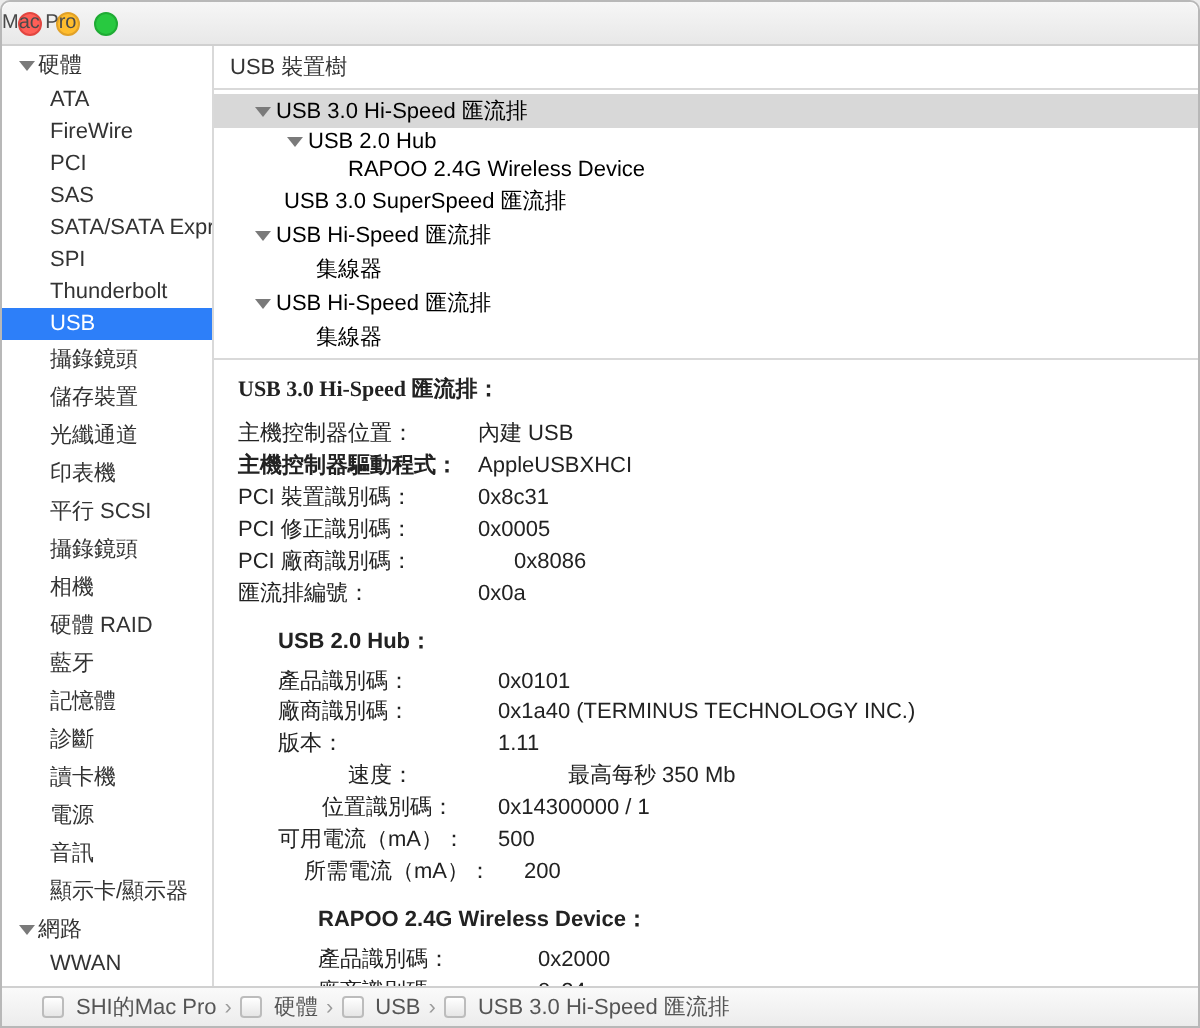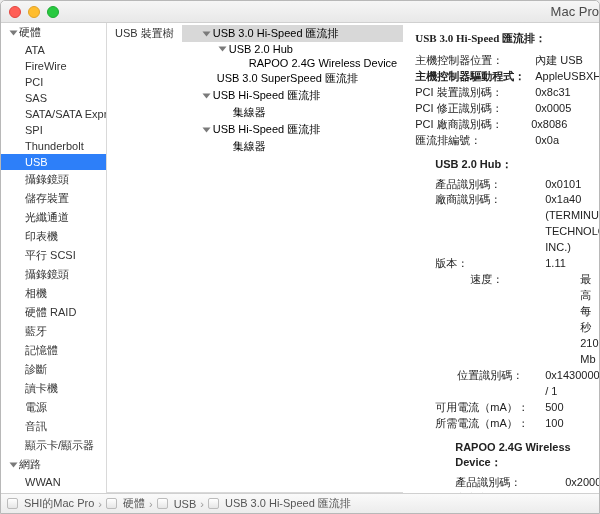--- a/index.html
+++ b/index.html
@@ -4,43 +4,43 @@
 <style>
 * { box-sizing: border-box; margin: 0; padding: 0; }
 body { font-family: -apple-system, "Helvetica Neue", Arial, sans-serif; font-size: 11px; background: #ebebeb; width: 600px; height: 514px; overflow: hidden; }
 .window { width: 600px; height: 514px; background: #fff; border: 1px solid #b8b8b8; border-radius: 5px 5px 0 0; display: flex; flex-direction: column; }
 .titlebar { height: 22px; background: linear-gradient(#f6f6f6,#e8e8e8); border-bottom: 1px solid #d0d0d0; display: flex; align-items: center; position: relative; border-radius: 5px 5px 0 0; }
 .traffic { display: flex; gap: 7px; margin-left: 8px; }
 .dot { width: 12px; height: 12px; border-radius: 50%; }
 .dot.red { background: #ff5f57; border: 0.5px solid #e24640; }
 .dot.yel { background: #ffbd2e; border: 0.5px solid #e1a128; }
 .dot.grn { background: #28c940; border: 0.5px solid #1fab34; }
-.title { position: absolute; left: 0; right: 0; text-align: right; font-size: 13px; color: #4a4a4a; pointer-events: none; }
+.title { position: absolute; left: 0; right: 0; text-align: left; font-size: 10px; color: #4a4a4a; pointer-events: none; }
 .body { flex: 1; display: flex; overflow: hidden; }
 .sidebar { width: 106px; border-right: 1px solid #d9d9d9; overflow-y: auto; background: #fff; }
 .sidebar ul { list-style: none; }
 .side-cat { padding: 2px 6px 2px 10px; font-size: 11px; color: #333; display: flex; align-items: center; gap: 3px; cursor: default; }
 .side-item { padding: 2px 6px 2px 24px; font-size: 11px; color: #333; cursor: default; white-space: nowrap; overflow: hidden; }
 .side-item.selected { background: #2d7ff9; color: #fff; }
 .tri { display: inline-block; width: 0; height: 0; border-left: 5px solid #7a7a7a; border-top: 4px solid transparent; border-bottom: 4px solid transparent; transform: rotate(90deg); }
-.main { flex: 1; display: flex; flex-direction: row; overflow: hidden; }
+.main { flex: 1; display: flex; flex-direction: column; overflow: hidden; }
 .main-head { padding: 3px 8px; font-size: 11px; color: #333; border-bottom: 1px solid #d9d9d9; background: #fff; }
 .tree { border-bottom: 1px solid #d9d9d9; padding: 2px 0; background: #fff; }
 .tree-row { padding: 1px 6px; font-size: 11px; display: flex; align-items: center; gap: 4px; cursor: default; }
 .tree-row.sel { background: #d8d8d8; }
 .tri2 { display: inline-block; width: 0; height: 0; border-left: 5px solid #7a7a7a; border-top: 4px solid transparent; border-bottom: 4px solid transparent; transform: rotate(90deg); flex-shrink: 0; }
 .spacer { display: inline-block; }
 .detail { flex: 1; overflow-y: auto; padding: 8px 12px; font-size: 11px; color: #222; line-height: 1.45; }
 .detail h3 { font-size: 11px; font-weight: bold; margin-bottom: 6px; font-family: Liberation Serif, serif; }
 .kv { display: flex; }
 .kv .k { width: 110px; flex-shrink: 0; }
 .sub { margin-left: 20px; margin-top: 8px; }
 .sub h4 { font-size: 11px; font-weight: bold; margin-bottom: 4px; }
 .sub2 { margin-left: 20px; margin-top: 8px; }
-.bcrumb { height: 20px; border-top: 1px solid #d0d0d0; background: linear-gradient(#fafafa,#ececec); display: flex; align-items: center; padding: 0 6px; font-size: 11px; color: #555; gap: 4px; }
+.bcrumb { height: 20px; border-top: 1px solid #d0d0d0; background: linear-gradient(#fafafa,#ececec); display: flex; align-items: center; padding: 0 20px; font-size: 11px; color: #555; gap: 4px; }
 .bc-sep { color: #9a9a9a; }
 .sq { display: inline-block; width: 11px; height: 11px; background: linear-gradient(#fff,#e6e6e6); border: 1px solid #bcbcbc; border-radius: 2px; margin-right: 2px; }
 ::-webkit-scrollbar { width: 0; height: 0; }
 </style>
 </head>
 <body>
 
 <div class="window">
   <div class="titlebar">
     <div class="traffic">
@@ -146,21 +146,21 @@
           </div>
           <div class="kv">
             <div class="k" style="width: 120px;">PCI 裝置識別碼：</div>
             <div>0x8c31</div>
           </div>
           <div class="kv">
             <div class="k" style="width: 120px;">PCI 修正識別碼：</div>
             <div>0x0005</div>
           </div>
           <div class="kv">
-            <div class="k" style="width: 116px;">PCI 廠商識別碼：</div>
+            <div class="k" style="width: 138px;">PCI 廠商識別碼：</div>
             <div>0x8086</div>
           </div>
           <div class="kv">
             <div class="k" style="width: 120px; font-family: Liberation Serif, serif;">匯流排編號：</div>
             <div>0x0a</div>
           </div>
           <div class="sub">
             <h4>USB 2.0 Hub：</h4>
             <div class="kv">
               <div class="k" style="width: 110px;">產品識別碼：</div>
@@ -169,33 +169,33 @@
             <div class="kv">
               <div class="k" style="width: 110px;">廠商識別碼：</div>
               <div>0x1a40  (TERMINUS TECHNOLOGY INC.)</div>
             </div>
             <div class="kv">
               <div class="k" style="width: 110px;">版本：</div>
               <div>1.11</div>
             </div>
             <div class="kv">
               <div class="k" style="width: 110px; margin-left: 35px;">速度：</div>
-              <div>最高每秒 210 Mb</div>
+              <div>最高每秒 350 Mb</div>
             </div>
             <div class="kv">
               <div class="k" style="width: 110px; text-align: center;">位置識別碼：</div>
               <div>0x14300000 / 1</div>
             </div>
             <div class="kv">
               <div class="k" style="width: 110px;">可用電流（mA）：</div>
               <div>500</div>
             </div>
             <div class="kv">
-              <div class="k" style="width: 110px;">所需電流（mA）：</div>
-              <div>100</div>
+              <div class="k" style="width: 110px; margin-left: 13px;">所需電流（mA）：</div>
+              <div>200</div>
             </div>
             <div class="sub2">
               <h4>RAPOO 2.4G Wireless Device：</h4>
               <div class="kv">
                 <div class="k" style="width: 110px;">產品識別碼：</div>
                 <div>0x2000</div>
               </div>
               <div class="kv">
                 <div class="k" style="width: 110px;">廠商識別碼：</div>
                 <div>0x24ae</div>

